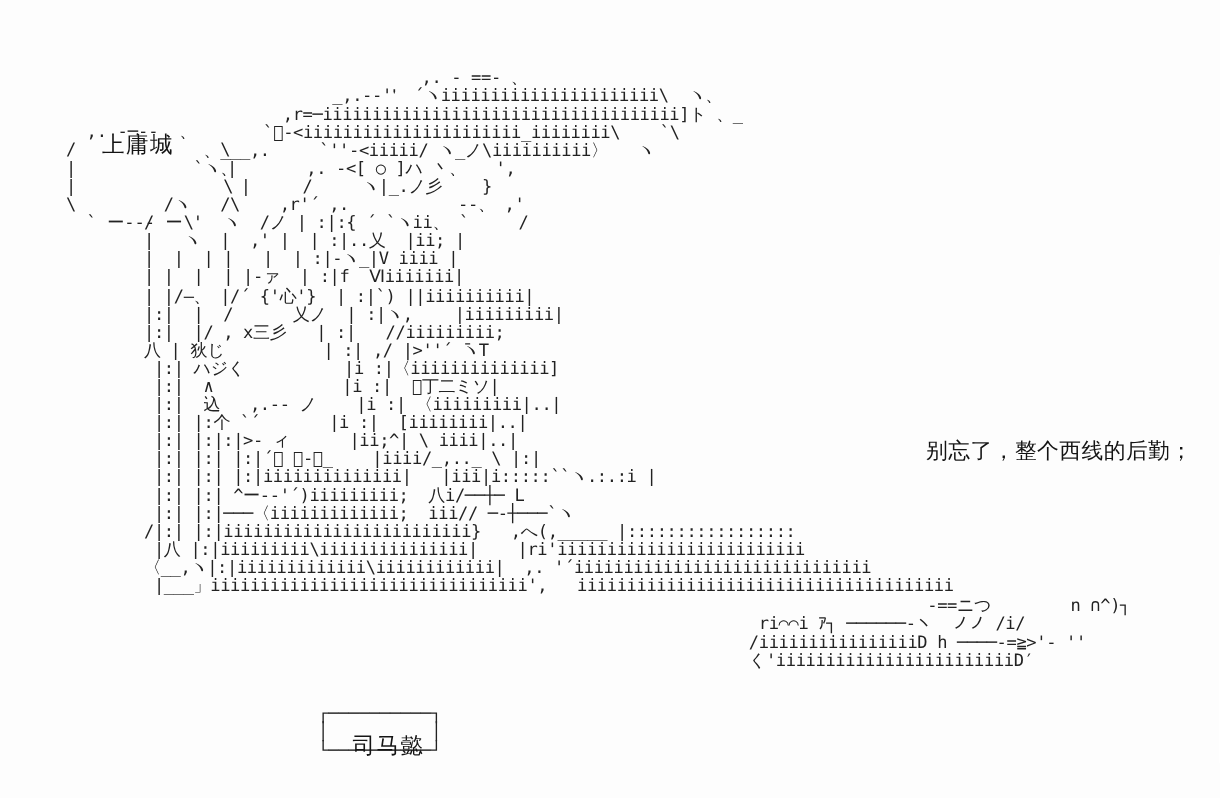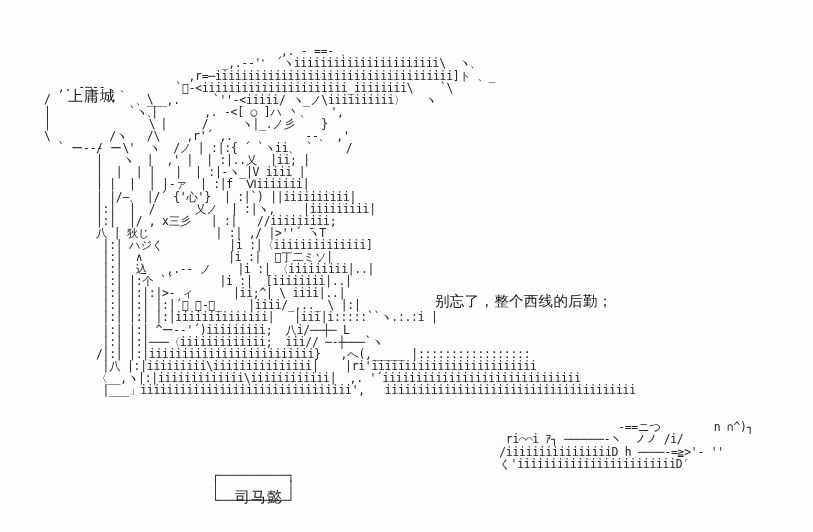--- a/index.html
+++ b/index.html
@@ -28,21 +28,21 @@
   #aa-main {
     left: 96px;
     top: 34px;
     font-size: 11.4px;
     line-height: 12.1px;
     letter-spacing: -0.25px;
     color: #222222;
   }
   #aa-right {
     left: 486px;
-    top: 410px;
+    top: 386px;
     font-size: 11.4px;
     line-height: 12.1px;
     letter-spacing: -0.25px;
     color: #222222;
   }
 
   
   .nametag {
     position: absolute;
     white-space: pre;
@@ -73,21 +73,21 @@
     width: 360px;
     font-family: "Liberation Sans", "DejaVu Sans", sans-serif;
     font-size: 14.5px;
     line-height: 21px;
     color: #141414;
     letter-spacing: 0.3px;
     white-space: pre;
   }
   #dialogue .para { margin: 0; }
   #dialogue .gap { height: 18px; }
-  .dline { display: block; }
+  .dline { display: block; text-align: right; }
 </style>
 </head>
 <body>
 
 <div id="stage" style="background: rgb(253, 253, 253); width: 813px; height: 532px;">
 
   <pre class="aa" id="aa-main" style="color: rgb(34, 34, 34);">                            ,. - ==- 、
                    _,.-‐''゙´ヽiiiiiiiiiiiiiiiiiiiiii\  ヽ、
               ,r=─iiiiiiiiiiiiiiiiiiiiiiiiiiiiiiiiiiii]ト 、_
             `゙-&lt;iiiiiiiiiiiiiiiiiiiiii_iiiiiiii\    `\

